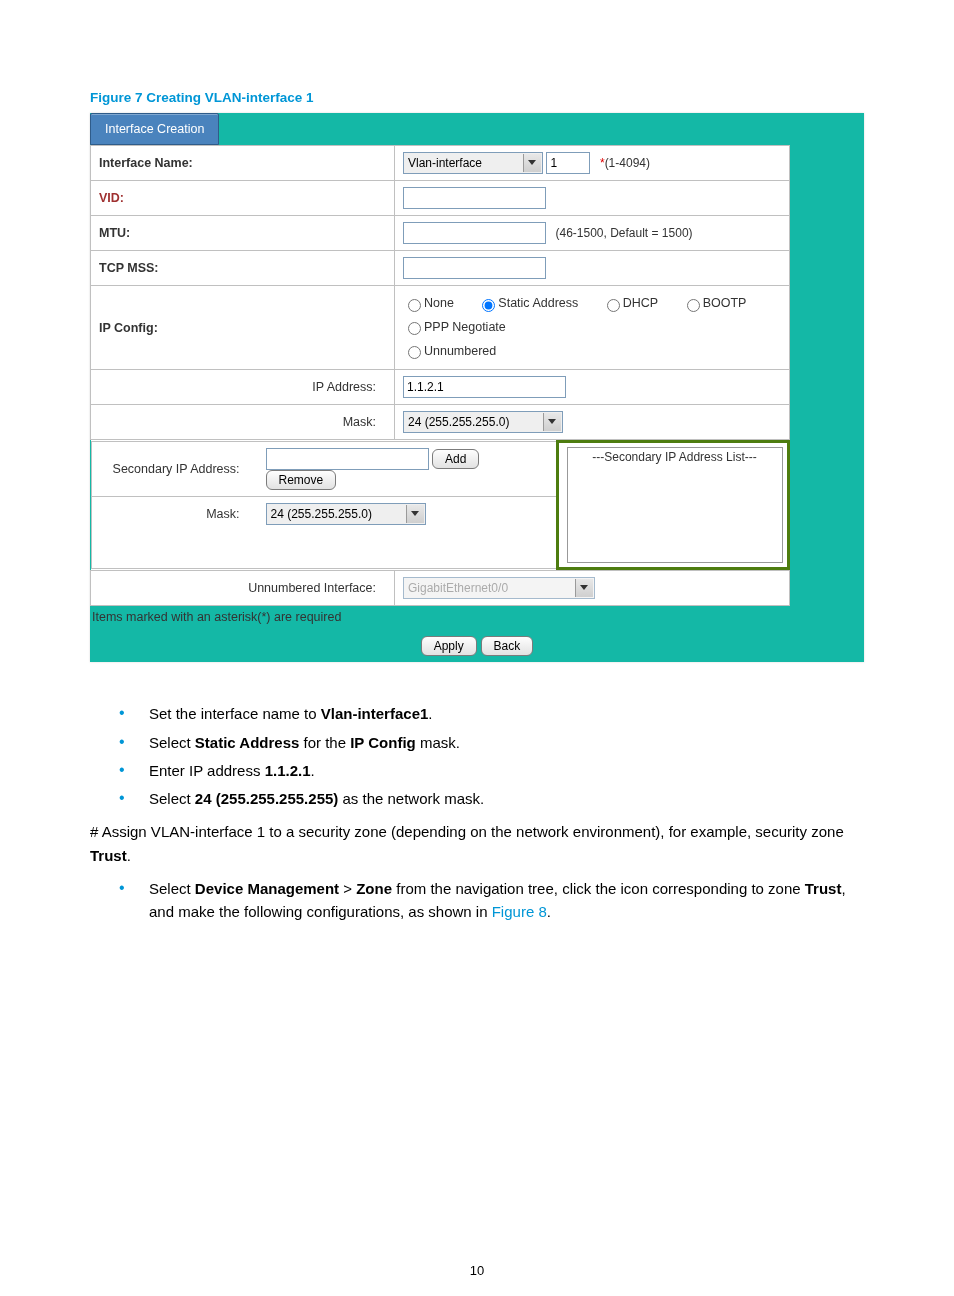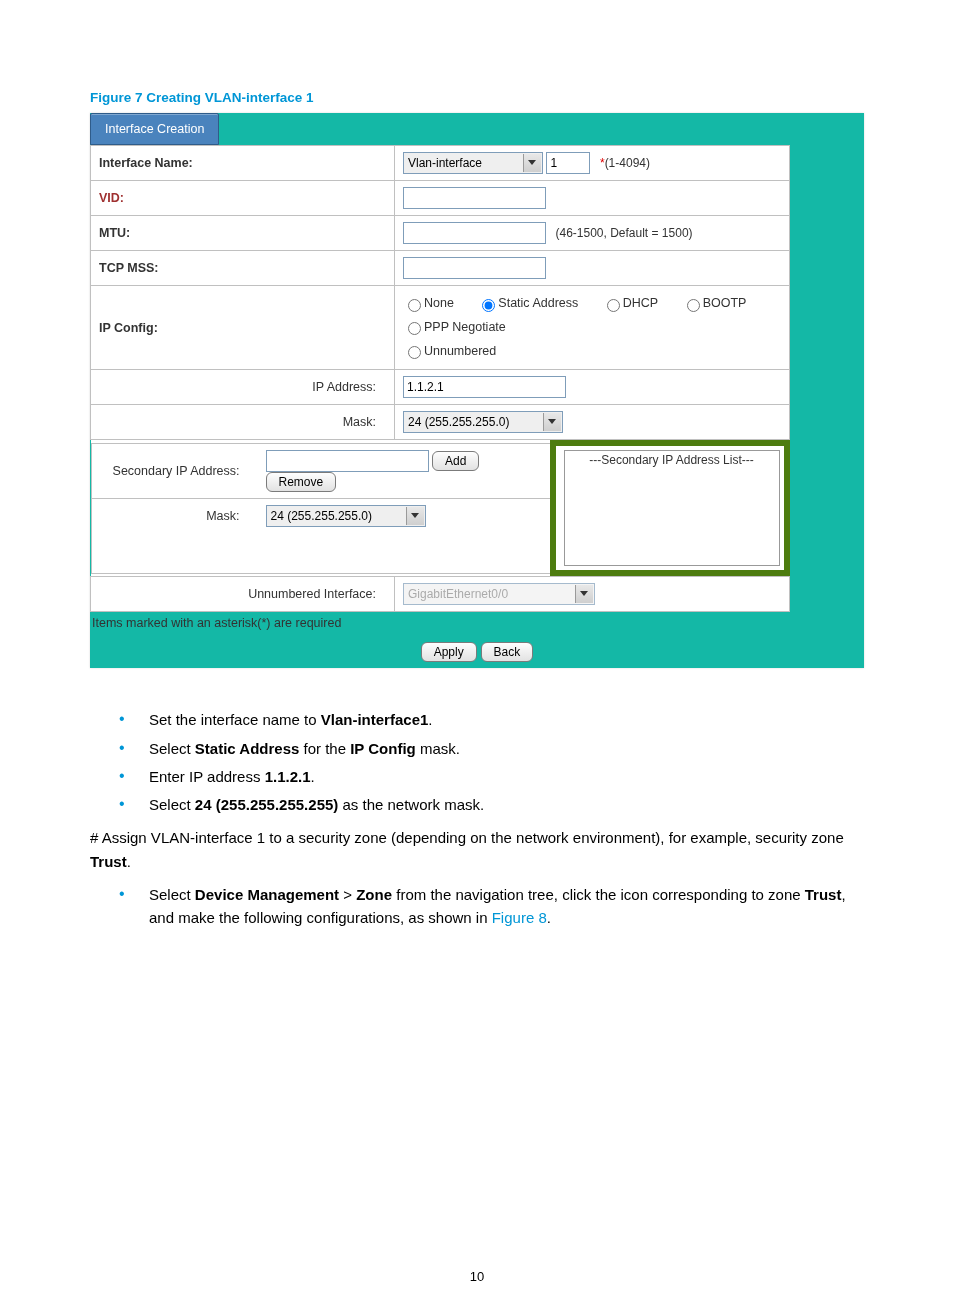--- a/index.html
+++ b/index.html
@@ -233,21 +233,21 @@
                         <select class="sel" style="width:160px">
                           <option>24 (255.255.255.0)</option>
                         </select>
                         <span class="dd-arrow"></span>
                       </span>
                     </td>
                   </tr>
                 </tbody>
                       </table>
               </td>
-              <td style="border:6px solid #4d7c0f;width:220px;vertical-align:top;padding:4px;margin-left:43px;">
+              <td style="border:3px solid #4d7c0f;width:220px;vertical-align:top;padding:4px;margin-left:43px;">
                 <div class="secondary-box">---Secondary IP Address List---</div>
               </td>
             </tr>
           </tbody>
               </table>
         </td>
       </tr>
 
       <tr>
         <td class="sublabel">Unnumbered Interface:</td>

